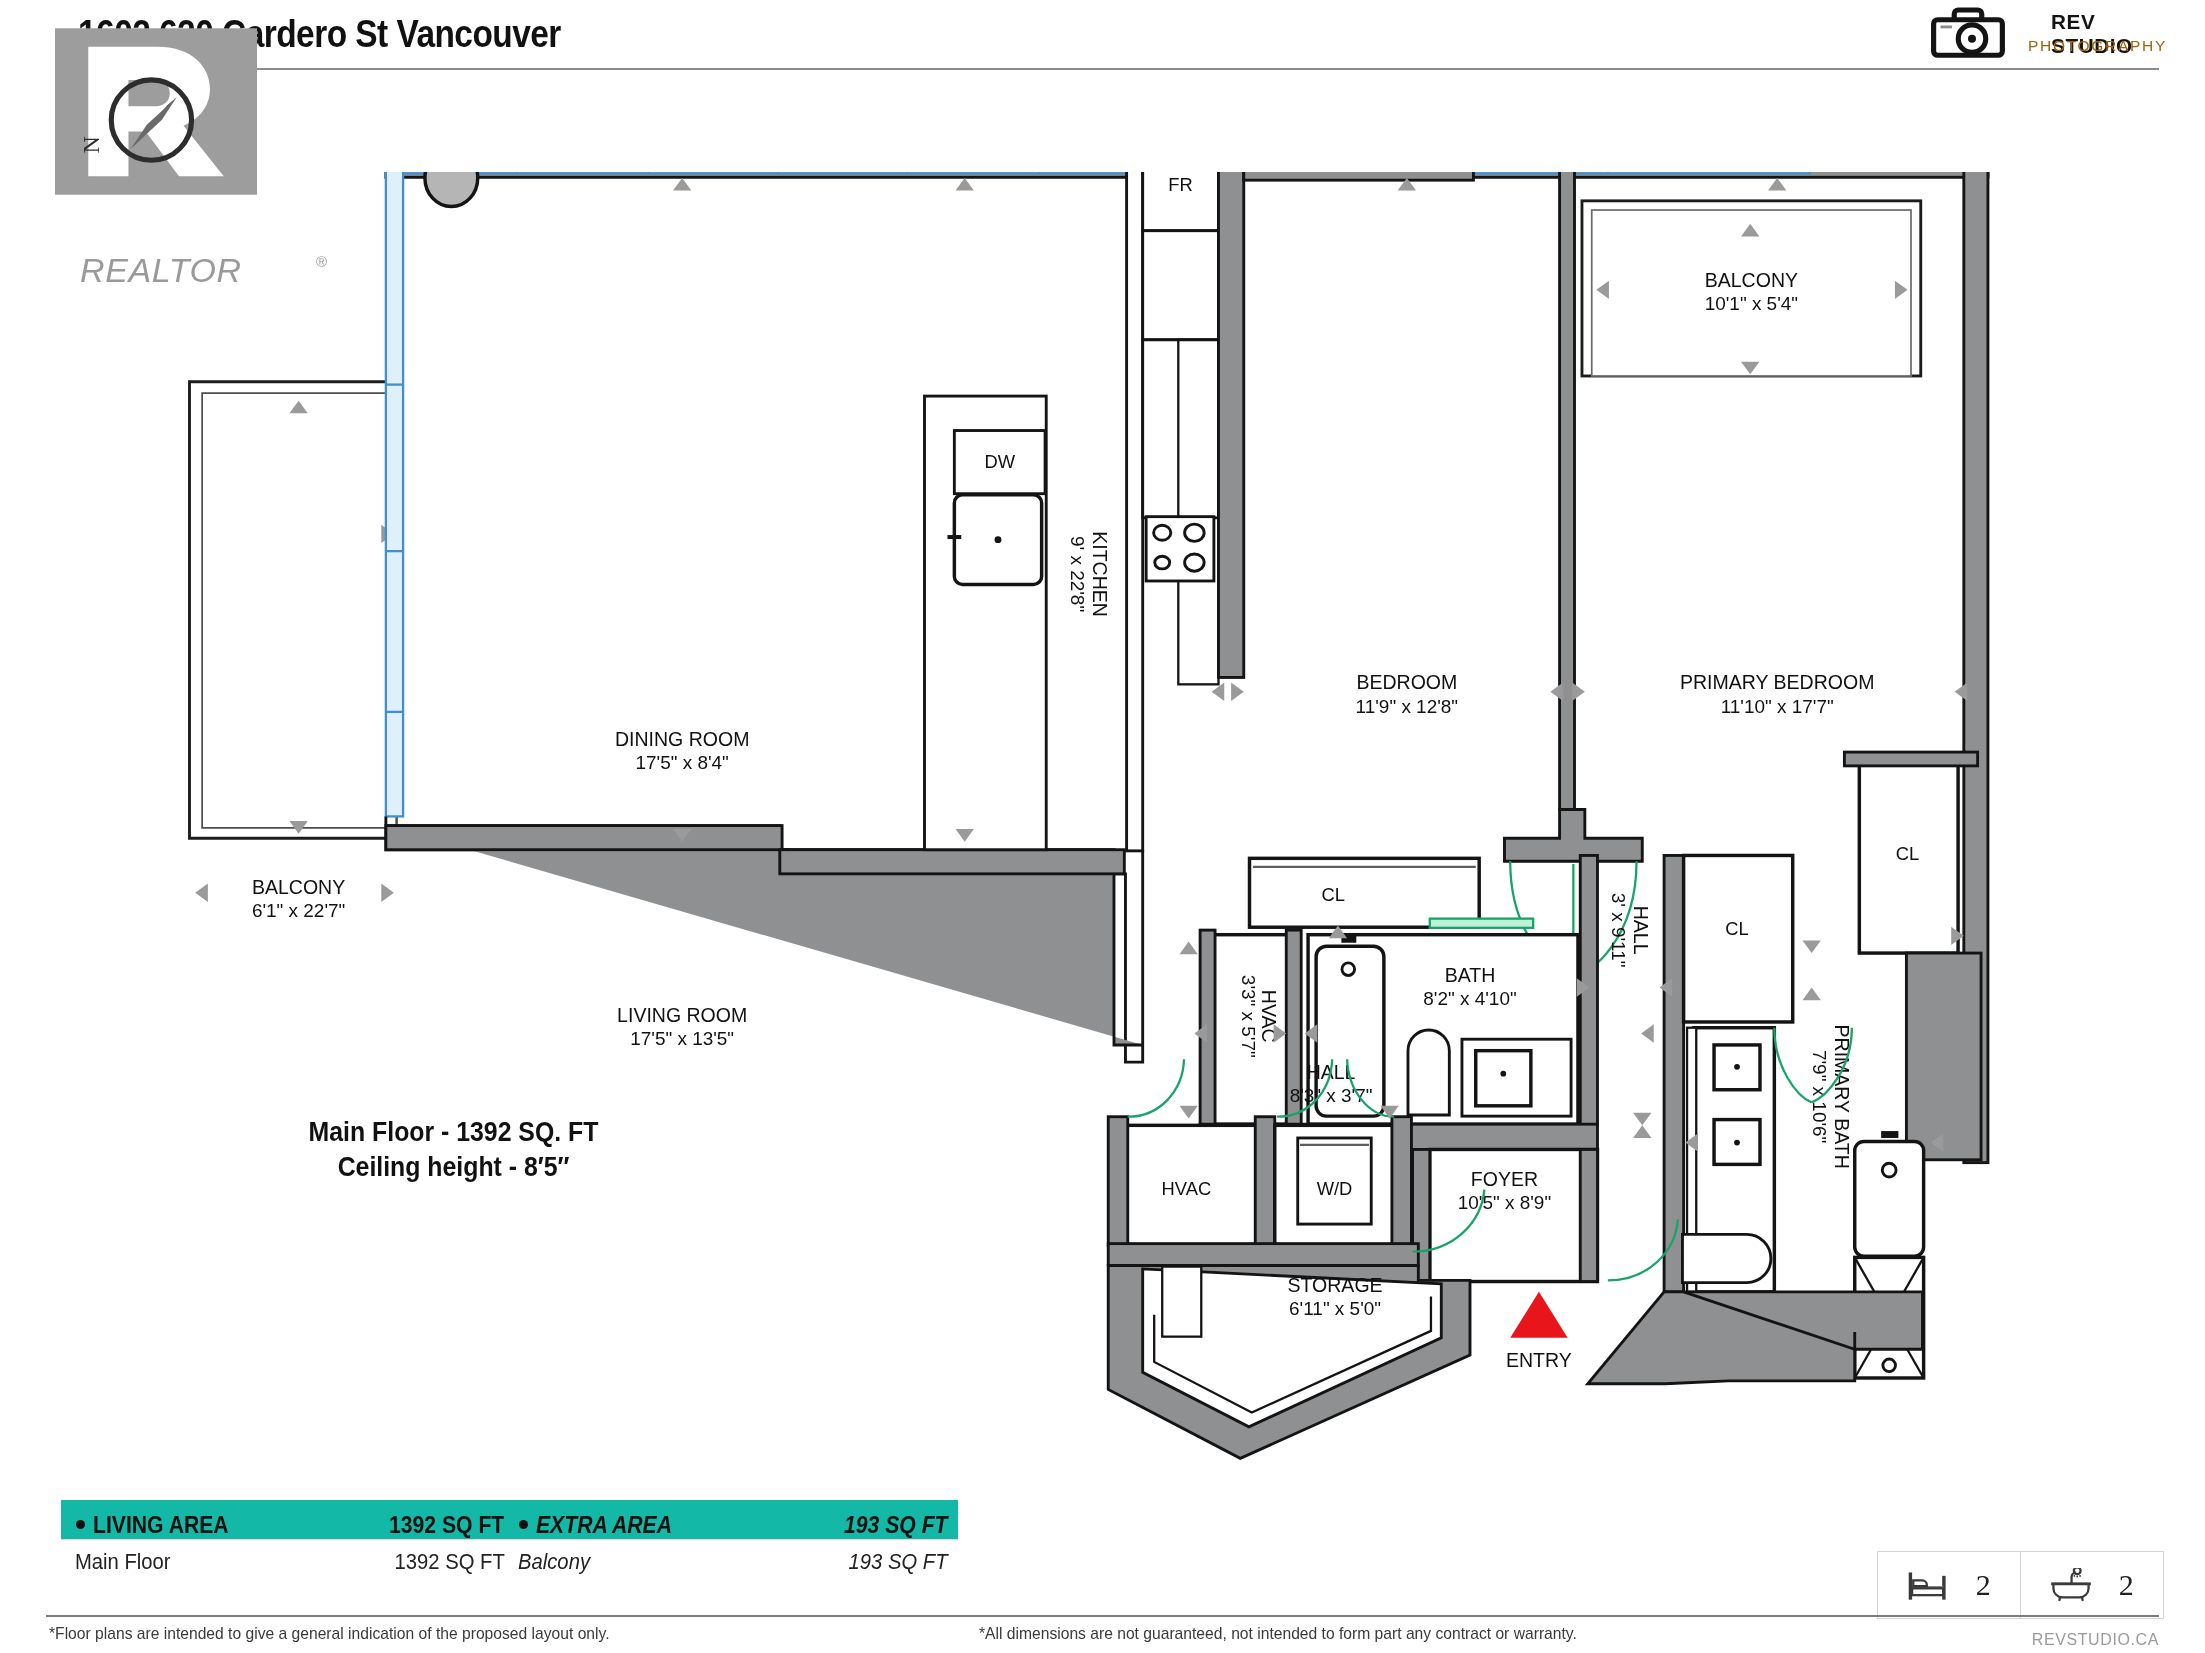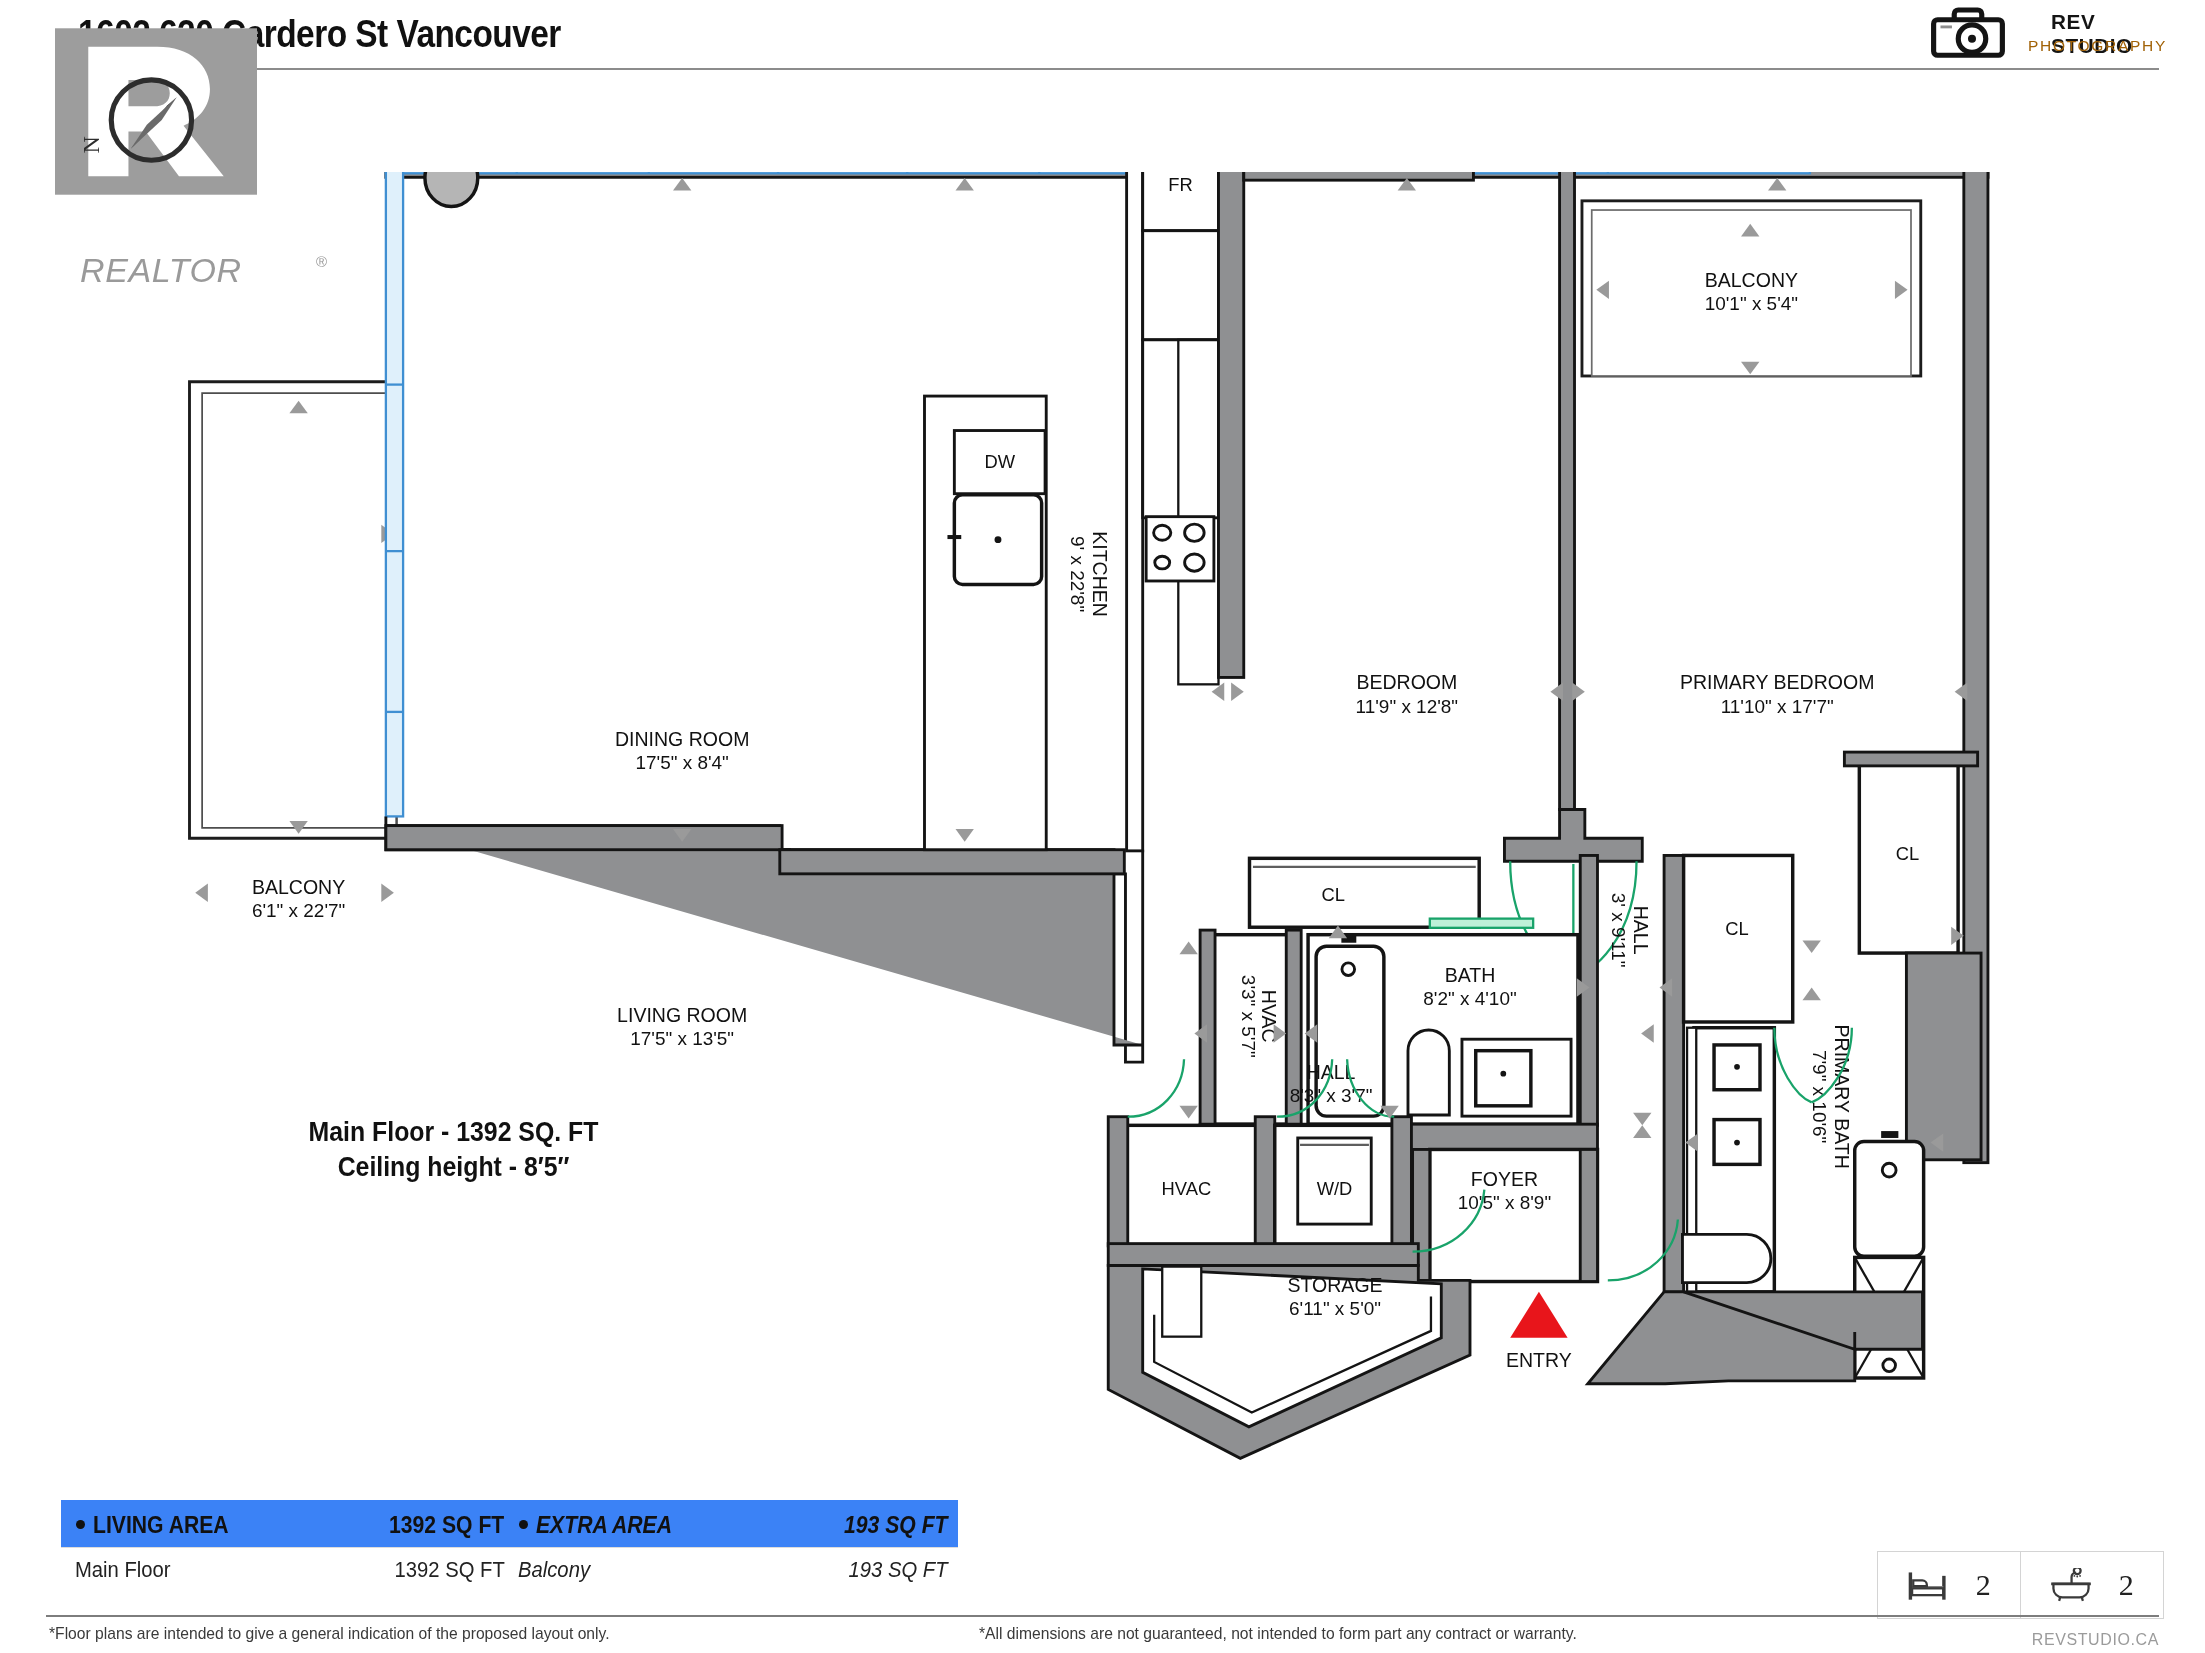--- a/index.html
+++ b/index.html
@@ -66,21 +66,21 @@
     font-size: 27.6px; font-weight: bold; color:#111; line-height: 1.28;
     transform: scaleX(0.9); transform-origin:center;
   }
 
   
   #area-tables { position: absolute; left: 61px; top: 1500px; width: 942px; height: 92px; }
   .area-card { position:absolute; top:0; width: 454px; height:92px; }
   .area-card.left { left: 0; }
   .area-card.right { left: 443px; font-style: italic; }
   .area-head {
-    height: 48px; background: #3b82f6; position: relative;
+    height: 40px; background: #14b8a6; position: relative;
     border-bottom: 0.6px solid #dcdcdc;
   }
   .area-bullet { position:absolute; left: 15px; top: 19.5px; width:9.2px; height:9.2px; border-radius:50%; background:#111; }
   .area-head-label {
     position:absolute; left: 32px; top: 11.5px; font-size: 23px; font-weight: bold; color:#111;
     transform: scaleX(0.92); transform-origin:left center;
   }
   .area-head-value {
     position:absolute; right: 10.3px; top: 11.5px; font-size: 23px; font-weight: bold; color:#111;
     transform: scaleX(0.92); transform-origin:right center;

